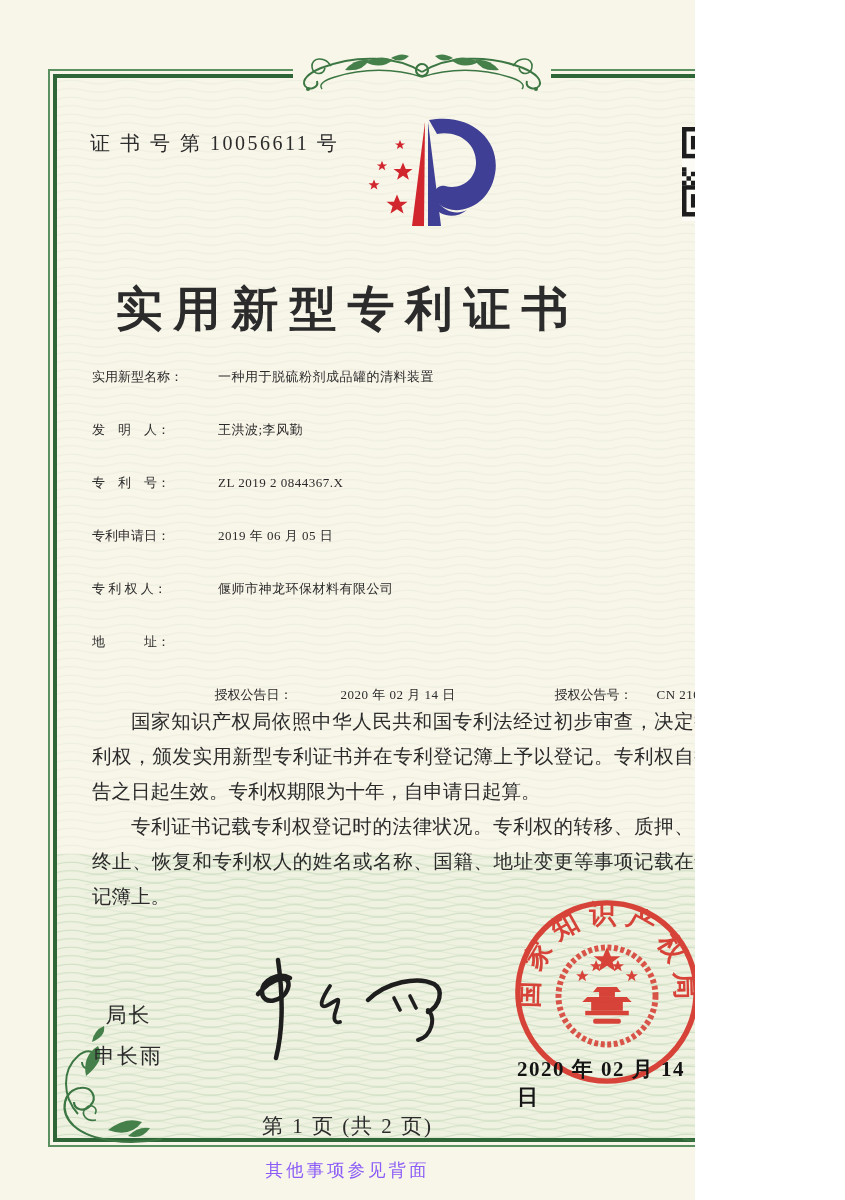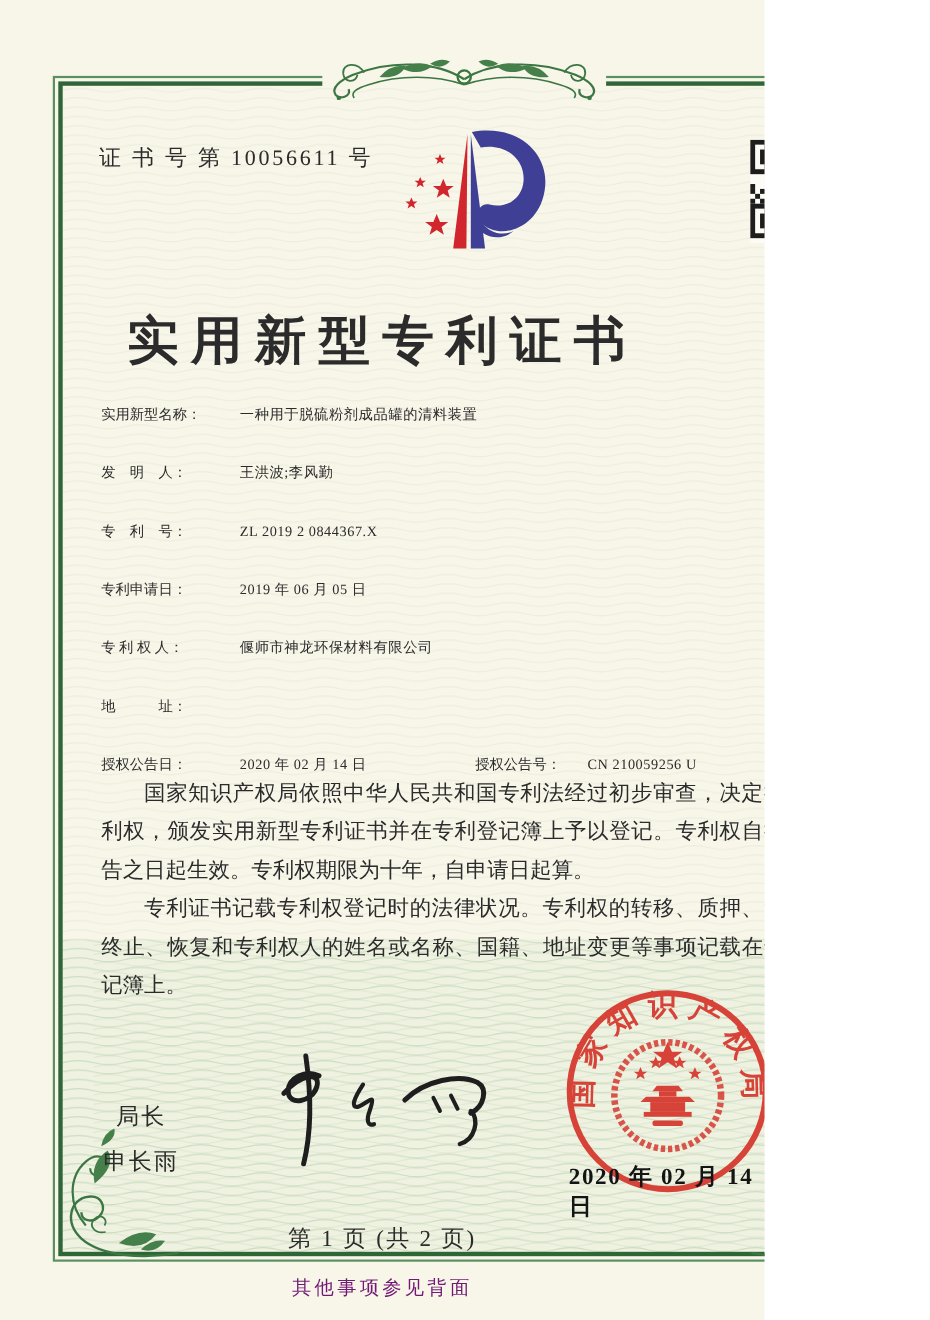--- a/index.html
+++ b/index.html
@@ -24,40 +24,40 @@
   .qr{left:682px; top:127px; z-index:3;}
   .title{
     left:0; right:0; top:248px; text-align:center;
     font-size:47px; font-weight:700; letter-spacing:11px; z-index:3;margin-top:30px;
   }
   
   .fields{left:92px; top:362px; width:664px; z-index:3; font-size:13px;}
   .field-row{display:flex; align-items:baseline; margin-bottom:23px; line-height:30px;}
   .field-label{flex:0 0 126px; white-space:nowrap;}
   .field-value{flex:1; letter-spacing:.5px;}
-  .grant-row{display:flex; line-height:30px;}
+  .grant-row{display:flex; line-height:30px;justify-content:flex-end;}
   .grant-left{flex:0 0 340px; display:flex;}
   .grant-right{display:flex;}
   .grant-right .field-label{flex:0 0 auto; margin-right:24px;}
   
   .paras{left:92px; top:704px; width:662px; z-index:3;
     font-size:19.5px; line-height:1.8; text-align:justify;}
   .paras p{margin:0; text-indent:2em;}
   
   .signer{left:94px; top:995px; font-size:21px; line-height:41px; z-index:3; letter-spacing:2px;text-align:center;}
   .signature{left:222px; top:952px; z-index:3;}
   
   .seal{left:508px; top:893px; z-index:4; opacity:.95;}
   .seal-date{left:517px; top:1055px; font-size:21px; font-weight:600;
     letter-spacing:1.5px; color:#141414; z-index:5;}
   
   .page-info{left:0; right:0; top:1112px; text-align:center; font-size:21px;
     letter-spacing:2px; z-index:3;}
   .footer-note{left:0; right:0; top:1158px; text-align:center; font-size:17.5px;
-    letter-spacing:3px; z-index:3; color:#701a75;}
+    letter-spacing:3px; z-index:3; color:#8b5cf6;}
 </style>
 </head>
 <body>
 
 <div class="page">
 
   <svg class="waves" width="731" height="1062" aria-hidden="true">
     <defs>
       <pattern id="wavep" width="56" height="8.5" patternUnits="userSpaceOnUse">
         <path d="M0,4 q14,-3.6 28,0 t28,0" fill="none" stroke="#c9dcc0" stroke-width="1"></path>

